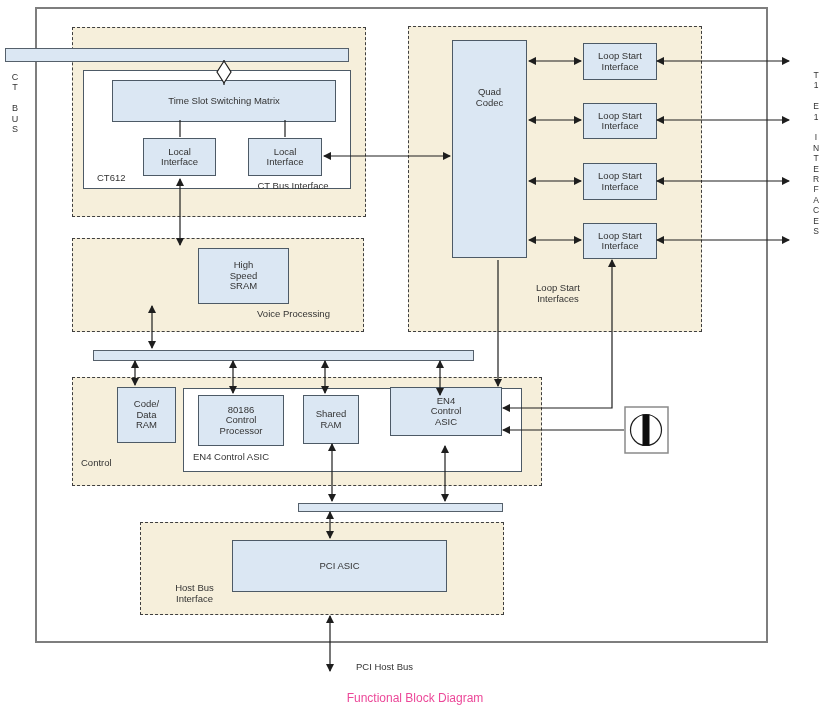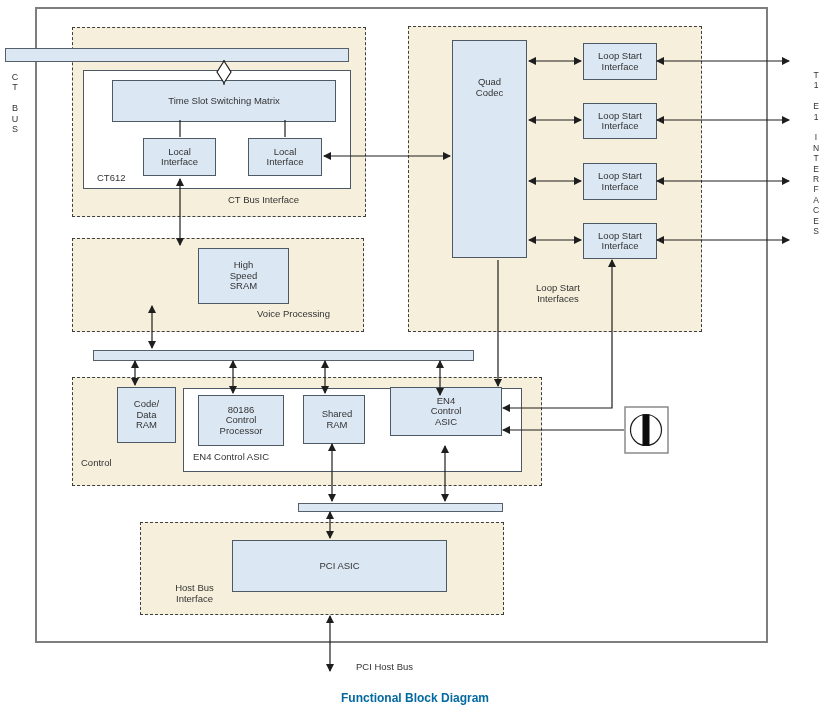--- a/index.html
+++ b/index.html
@@ -8,21 +8,21 @@
   .outer{position:absolute;border:2px solid #7e7e7e;background:#fff;}
   .region{position:absolute;background:#f6efdb;border:1.6px dashed #3f3f3f;}
   .whitebox{position:absolute;background:#fff;border:1.6px solid #4d5a66;}
   .blk{position:absolute;background:#dbe7f3;border:1.6px solid #4d5a66;
        display:flex;align-items:center;justify-content:center;text-align:center;
        font-size:9.5px;line-height:10.5px;white-space:pre-line;color:#333;}
   .bar{position:absolute;background:#dbe7f3;border:1.4px solid #55606b;}
   .lbl{position:absolute;font-size:9.5px;line-height:10.5px;white-space:pre-line;color:#333;}
   .vtext{position:absolute;font-size:9px;line-height:10.4px;white-space:pre-line;
          text-align:center;color:#333;}
-  .title{position:absolute;font-size:12px;font-weight:bold;text-align:center;color:#0369a1;}
+  .title{position:absolute;font-size:12px;font-weight:normal;text-align:center;color:#ec4899;}
   svg.lines{position:absolute;left:0;top:0;pointer-events:none;}
 </style>
 </head>
 <body>
 
 <div id="canvas">
 
   <div class="outer" style="left:35px;top:7px;width:729px;height:632px;"></div>
 
   <div class="region" style="left:72px;top:27px;width:292px;height:188px;"></div>
@@ -45,26 +45,26 @@
 Interface</div>
   <div class="blk" style="left:198px;top:248px;width:89px;height:54px;">High
 Speed
 SRAM</div>
   <div class="blk" style="left:110px;top:387px;width:57px;height:54px;margin-left:7px;">Code/
 Data
 RAM</div>
   <div class="blk" style="left:198px;top:395px;width:84px;height:49px;">80186
 Control
 Processor</div>
-  <div class="blk" style="left:303px;top:395px;width:54px;height:47px;padding-left:6px;">Shared
+  <div class="blk" style="left:303px;top:395px;width:54px;height:47px;">Shared
 RAM</div>
   <div class="blk" style="left:390px;top:387px;width:110px;height:47px;">EN4
 Control
 ASIC</div>
-  <div class="blk" style="left:452px;top:40px;width:75px;height:218px;align-items:flex-start;padding-top:36px;box-sizing:border-box;">Quad
+  <div class="blk" style="left:452px;top:40px;width:75px;height:218px;align-items:flex-start;padding-top:46px;box-sizing:border-box;">Quad
 Codec</div>
   <div class="blk" style="left:583px;top:43px;width:72px;height:35px;">Loop Start
 Interface</div>
   <div class="blk" style="left:583px;top:103px;width:72px;height:34px;">Loop Start
 Interface</div>
   <div class="blk" style="left:583px;top:163px;width:72px;height:35px;">Loop Start
 Interface</div>
   <div class="blk" style="left:583px;top:223px;width:72px;height:34px;">Loop Start
 Interface</div>
   <div class="blk" style="left:232px;top:540px;width:213px;height:50px;">PCI ASIC</div>
@@ -85,21 +85,21 @@
 N
 T
 E
 R
 F
 A
 C
 E
 S</div>
   <div class="lbl" style="left:97px;top:147px;width:42px;margin-top:26px;">CT612</div>
-  <div class="lbl" style="left:228px;top:195px;width:130px;text-align:left;">CT Bus Interface</div>
+  <div class="lbl" style="left:228px;top:181px;width:130px;text-align:center;">CT Bus Interface</div>
   <div class="lbl" style="left:230px;top:309px;width:127px;text-align:center;">Voice Processing</div>
   <div class="lbl" style="left:81px;top:458px;">Control</div>
   <div class="lbl" style="left:193px;top:452px;">EN4 Control ASIC</div>
   <div class="lbl" style="left:498px;top:283px;width:120px;text-align:center;">Loop Start
 Interfaces</div>
   <div class="lbl" style="left:147px;top:583px;width:95px;text-align:center;">Host Bus
 Interface</div>
   <div class="lbl" style="left:356px;top:662px;">PCI Host Bus</div>
   <div class="title" style="left:265px;top:691px;width:300px;">Functional Block Diagram</div>
 

